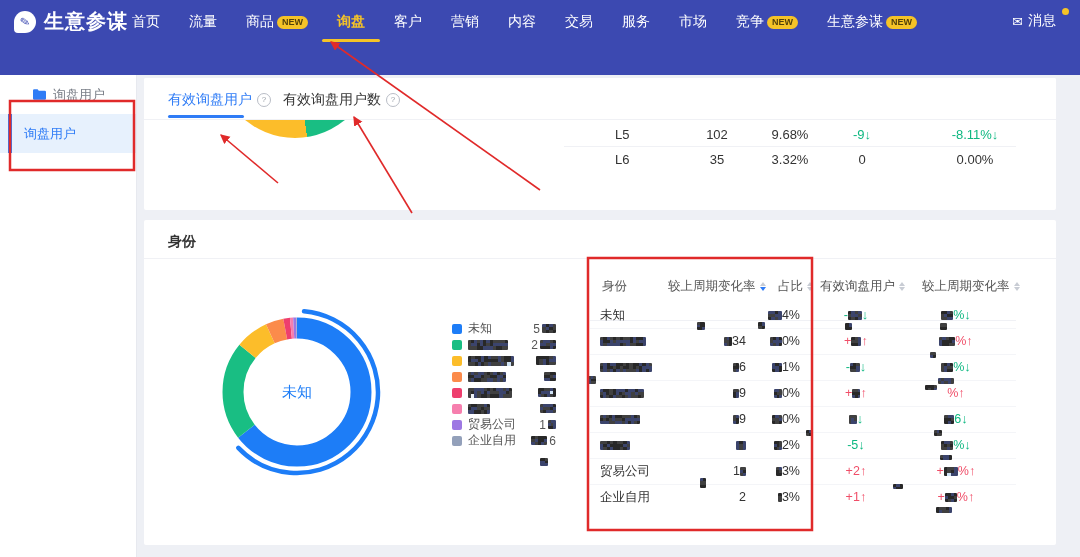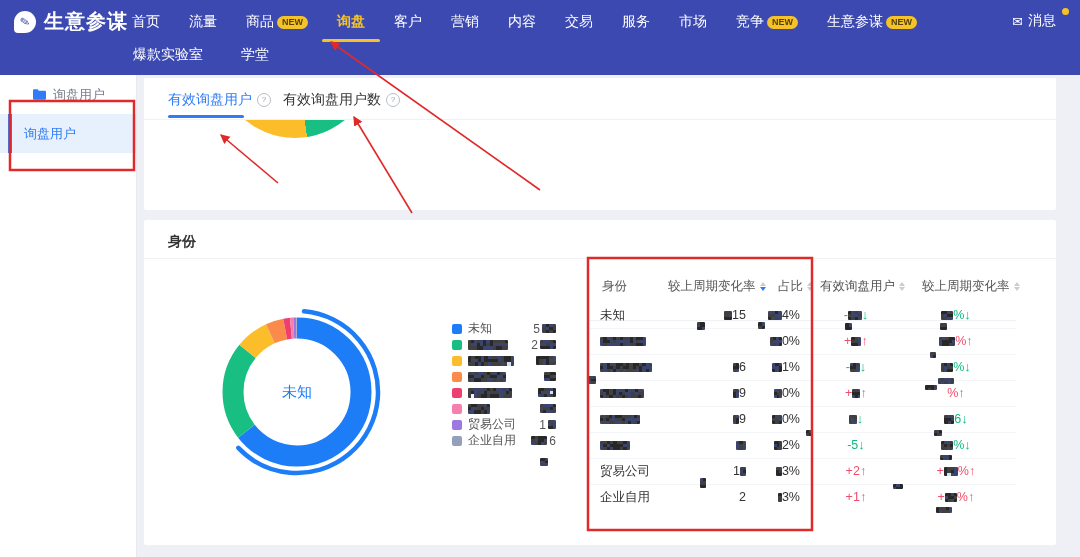--- a/index.html
+++ b/index.html
@@ -134,24 +134,20 @@
         <div class="nav-item">
           <span>生意参谋</span>
           <span class="badge">NEW</span>
         </div>
       </nav>
     <div class="nav-msg">
       <span class="mail">✉</span>
       <span>消息</span>
       <span class="dot"></span>
     </div>
-    <nav class="nav-row2" id="navRow2">
-        <div class="nav2-item">爆款实验室</div>
-        <div class="nav2-item">学堂</div>
-      </nav>
   </header>
 
   <aside class="sidebar">
     <div class="side-group">
       <span>
         <svg width="13" height="11" viewBox="0 0 13 11">
             <path d="M0 1.5 Q0 .3 1.2 .3 L4.6 .3 L5.8 1.7 L11.8 1.7 Q13 1.7 13 2.9 L13 9.5 Q13 10.7 11.8 10.7 L1.2 10.7 Q0 10.7 0 9.5 Z" fill="#2f7cf6"></path>
           </svg>
       </span>
       <span>询盘用户</span>
@@ -166,20 +162,37 @@
     <div class="pie-sliver" id="pieSliver" style="background: conic-gradient(transparent 0deg, transparent 138deg, rgb(25, 190, 131) 138deg, rgb(25, 190, 131) 171deg, rgb(252, 189, 42) 171deg, rgb(252, 189, 42) 228deg, transparent 228deg);"></div>
     <div class="card1-head" id="tabsHead">
         <div class="tab active" style="left: 24px;">
           <span>有效询盘用户</span>
           <span class="help">?</span>
         </div>
         <span class="tab-underline"></span>
         <div class="tab" style="left: 139px;">
           <span>有效询盘用户数</span>
           <span class="help">?</span>
+        </div>
+      </div>
+    <div class="mini-table" id="miniTable">
+        <div class="mini-row" style="top: 6px;">
+          <span class="mc m-label">L5</span>
+          <span class="mc m-v1">102</span>
+          <span class="mc m-v2">9.68%</span>
+          <span class="mc m-v3 down">-9<span class="arr">↓</span></span>
+          <span class="mc m-v4 down">-8.11%<span class="arr">↓</span></span>
+        </div>
+        <div class="mini-div" style="top: 27px;"></div>
+        <div class="mini-row" style="top: 31px;">
+          <span class="mc m-label">L6</span>
+          <span class="mc m-v1">35</span>
+          <span class="mc m-v2">3.32%</span>
+          <span class="mc m-v3">0</span>
+          <span class="mc m-v4">0.00%</span>
         </div>
       </div>
   </section>
 
   <section class="card card2">
     <div class="sec-title">身份</div>
     <div class="sec-divider"></div>
     <div class="donut-wrap">
       <svg id="donutSvg" width="190" height="190">
           <circle cx="95" cy="95" r="64" fill="none" stroke="#1d7df7" stroke-width="21" stroke-dasharray="258.9677656207138 402.1238596594935" stroke-dashoffset="0" transform="rotate(-90 95 95)"></circle>
@@ -579,31 +592,20 @@
         <div class="id-h" style="left: 778px;">
           <span>较上周期变化率</span>
           <span class="sorter">
             <span class="t-up"></span>
             <span class="t-down"></span>
           </span>
         </div>
         <div class="id-hdiv"></div>
         <div class="id-row" style="top: 26px;">
           <span class="cell cid">未知</span>
-          <span class="cell cusers"><span class="mosaic" style="width: 8px; height: 9px; grid-template-columns: repeat(3, 1fr);">
-              <i style="background: rgb(48, 48, 48);"></i>
-              <i style="background: rgb(48, 48, 48);"></i>
-              <i style="background: rgb(48, 48, 48);"></i>
-              <i style="background: rgb(48, 48, 48);"></i>
-              <i style="background: rgb(48, 48, 48);"></i>
-              <i style="background: rgb(43, 53, 96);"></i>
-              <i style="background: rgb(22, 22, 22);"></i>
-              <i style="background: rgb(22, 22, 22);"></i>
-              <i style="background: rgb(22, 22, 22);"></i>
-            </span>15</span>
           <span class="cell cshare"><span class="mosaic" style="width: 14px; height: 9px; grid-template-columns: repeat(4, 1fr);">
               <i style="background: rgb(43, 53, 96);"></i>
               <i style="background: rgb(43, 53, 96);"></i>
               <i style="background: rgb(22, 22, 22);"></i>
               <i style="background: rgb(43, 53, 96);"></i>
               <i style="background: rgb(48, 48, 48);"></i>
               <i style="background: rgb(48, 48, 48);"></i>
               <i style="background: rgb(43, 53, 96);"></i>
               <i style="background: rgb(43, 53, 96);"></i>
               <i style="background: rgb(22, 22, 22);"></i>
@@ -678,20 +680,31 @@
               <i style="background: rgb(43, 53, 96);"></i>
               <i style="background: rgb(22, 22, 22);"></i>
               <i style="background: rgb(48, 48, 48);"></i>
               <i style="background: rgb(43, 53, 96);"></i>
               <i style="background: rgb(48, 48, 48);"></i>
               <i style="background: rgb(48, 48, 48);"></i>
               <i style="background: rgb(22, 22, 22);"></i>
               <i style="background: rgb(22, 22, 22);"></i>
               <i style="background: rgb(43, 53, 96);"></i>
             </span></span>
+          <span class="cell cusers"><span class="mosaic" style="width: 8px; height: 9px; grid-template-columns: repeat(3, 1fr);">
+              <i style="background: rgb(48, 48, 48);"></i>
+              <i style="background: rgb(43, 53, 96);"></i>
+              <i style="background: rgb(22, 22, 22);"></i>
+              <i style="background: rgb(48, 48, 48);"></i>
+              <i style="background: rgb(48, 48, 48);"></i>
+              <i style="background: rgb(22, 22, 22);"></i>
+              <i style="background: rgb(43, 53, 96);"></i>
+              <i style="background: rgb(48, 48, 48);"></i>
+              <i style="background: rgb(22, 22, 22);"></i>
+            </span>34</span>
           <span class="cell cshare"><span class="mosaic" style="width: 12px; height: 9px; grid-template-columns: repeat(4, 1fr);">
               <i style="background: rgb(48, 48, 48);"></i>
               <i style="background: rgb(22, 22, 22);"></i>
               <i style="background: rgb(43, 53, 96);"></i>
               <i style="background: rgb(22, 22, 22);"></i>
               <i style="background: rgb(48, 48, 48);"></i>
               <i style="background: rgb(43, 53, 96);"></i>
               <i style="background: rgb(43, 53, 96);"></i>
               <i style="background: rgb(43, 53, 96);"></i>
               <i style="background: rgb(43, 53, 96);"></i>

